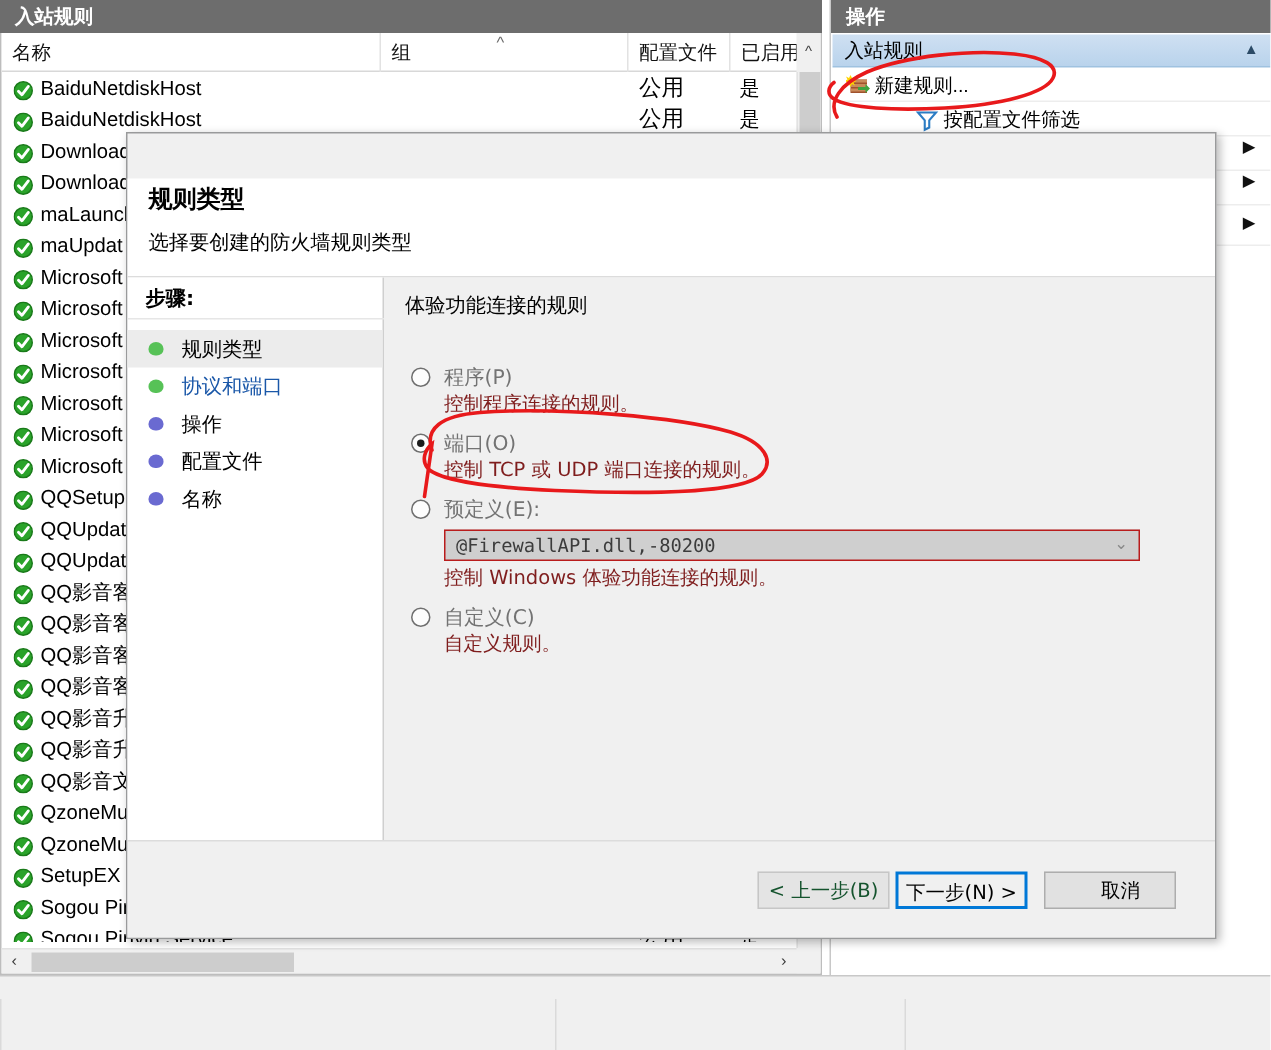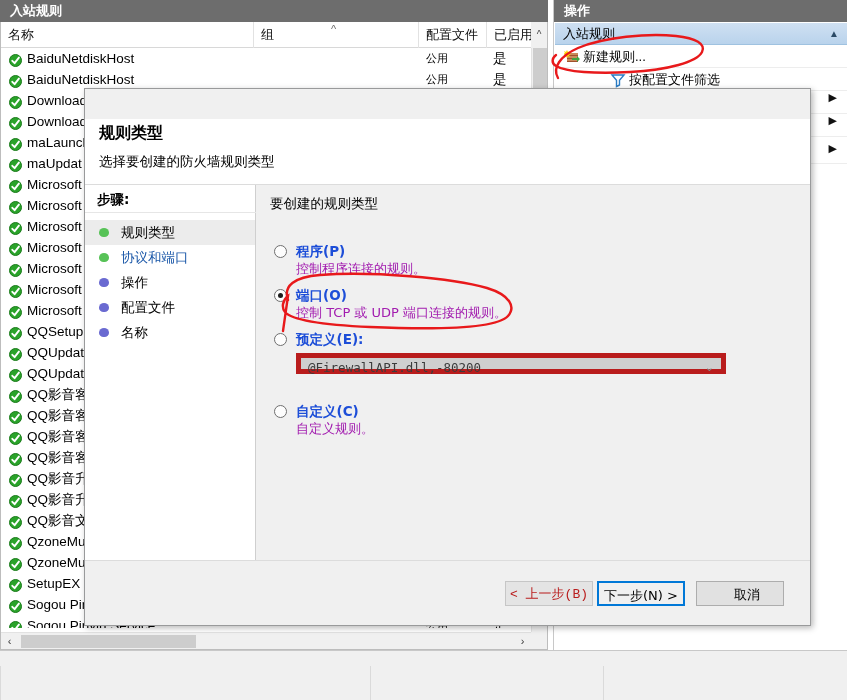--- a/index.html
+++ b/index.html
@@ -61,21 +61,21 @@
   .row {
     position: relative; height: 21px; line-height: 21px;
     white-space: nowrap;
   }
   .row .ck {
     position: absolute; left: 8px; top: 4px; width: 13px; height: 13px;
   }
   .row .nm {
     position: absolute; left: 26px; top: 0; font-size: 13.5px; color: #000;
   }
-  .row .pf { position: absolute; left: 425px; top: 0; font-size: 11px; }
+  .row .pf { position: absolute; left: 425px; top: 0; font-size: 15px; }
   .row .en { position: absolute; left: 492px; top: 0; font-size: 13.5px; }
 
   
   .vscroll {
     position: absolute; right: 0; top: 26px; width: 16px; height: 600px;
     background: #f0f0f0; border-left: 1px solid #e2e2e2; box-sizing: border-box;
   }
   .vthumb {
     position: absolute; left: 1px; top: 0; width: 14px; height: 48px;
     background: #cdcdcd;
@@ -220,31 +220,31 @@
     position: absolute; left: 0; top: 2px;
     width: 13px; height: 13px; border-radius: 50%;
     border: 1px solid #6f6f6f; background: #fdfdfd; box-sizing: border-box;
   }
   .radio .dot {
     position: absolute; left: 3px; top: 3px; width: 5px; height: 5px;
     border-radius: 50%; background: #1d1d1d;
   }
   .opt-title {
     position: absolute; left: 22px; top: 0;
-    font-size: 13.5px; font-weight: bold; color: #1d4ed8;
+    font-size: 13.5px; font-weight: normal; color: #737373;
     font-family: "DejaVu Sans", sans-serif; white-space: nowrap;
   }
   .opt-desc {
     position: absolute; left: 22px; top: 17px;
-    font-size: 13px; color: #a21caf; white-space: nowrap;
+    font-size: 13px; color: #7f1d1d; white-space: nowrap;
     font-family: "DejaVu Sans", sans-serif;
   }
   .combo {
-    position: absolute; left: 40px; top: 352px; width: 430px; height: 21px;
-    background: #cfcfcf; border: 5px solid #b91c1c; box-sizing: border-box;
+    position: absolute; left: 40px; top: 352px; width: 464px; height: 21px;
+    background: #cfcfcf; border: 1px solid #b91c1c; box-sizing: border-box;
   }
   .combo .cval {
     position: absolute; left: 7px; top: 0; height: 19px; line-height: 19px;
     font-size: 12.5px; color: #3c3c3c;
     font-family: "DejaVu Sans Mono", monospace;
   }
   .combo .carrow {
     position: absolute; right: 7px; top: 0; height: 19px; line-height: 19px;
     font-size: 11px; color: #8a8a8a;
   }
@@ -252,21 +252,21 @@
     position: absolute; left: 0; top: 471px; width: 725px; height: 65px;
     background: #f0f0f0; border-top: 1px solid #dcdcdc; box-sizing: border-box;
   }
   .btn {
     position: absolute; top: 20px; height: 25px;
     border: 1px solid #adadad; background: #e1e1e1;
     font-size: 13px; text-align: center; line-height: 25px;
     box-sizing: border-box; color: #000;
     font-family: "DejaVu Sans", sans-serif;
   }
-  .btn.disabled { color: #b91c1c; background: #e4e4e4; border-color: #c6c6c6; font-family: Liberation Mono, monospace; }
+  .btn.disabled { color: #14532d; background: #e4e4e4; border-color: #c6c6c6; }
   .btn.primary { background: #f0f0f0; border: 2px solid #0078d7; }
   .btn-back { left: 420px; width: 88px; }
   .btn-next { left: 512px; width: 88px; }
   .btn-cancel { left: 611px; width: 88px; padding-left: 14px; }
 
   
   .annot { position: absolute; left: 0; top: 0; pointer-events: none; }
 </style>
 </head>
 <body>
@@ -633,21 +633,21 @@
           <span class="bullet" style="background:#6a6ad1;"></span>
           <span>配置文件</span>
         </div>
         <div class="step" style="top:135px;">
           <span class="bullet" style="background:#6a6ad1;"></span>
           <span>名称</span>
         </div>
       </div>
 
       <div class="panel">
-        <div class="panel-q">要创建的规则类型</div>
+        <div class="panel-q">体验功能连接的规则</div>
 
         <div class="opt" style="top:58px;">
           <span class="radio"></span>
           <span class="opt-title">程序(P)</span>
           <span class="opt-desc">控制程序连接的规则。</span>
         </div>
 
         <div class="opt" style="top:102px;">
           <span class="radio">
               <span class="dot"></span>
@@ -658,20 +658,21 @@
 
         <div class="opt" style="top:146px;">
           <span class="radio"></span>
           <span class="opt-title">预定义(E):</span>
         </div>
 
         <div class="combo" style="top:168px;">
           <span class="cval">@FirewallAPI.dll,-80200</span>
           <span class="carrow">⌄</span>
         </div>
+        <div class="opt-desc" style="position:absolute;left:40px;top:191px;">控制 Windows 体验功能连接的规则。</div>
 
         <div class="opt" style="top:218px;">
           <span class="radio"></span>
           <span class="opt-title">自定义(C)</span>
           <span class="opt-desc">自定义规则。</span>
         </div>
       </div>
     </div>
 
     <div class="dlg-foot">

